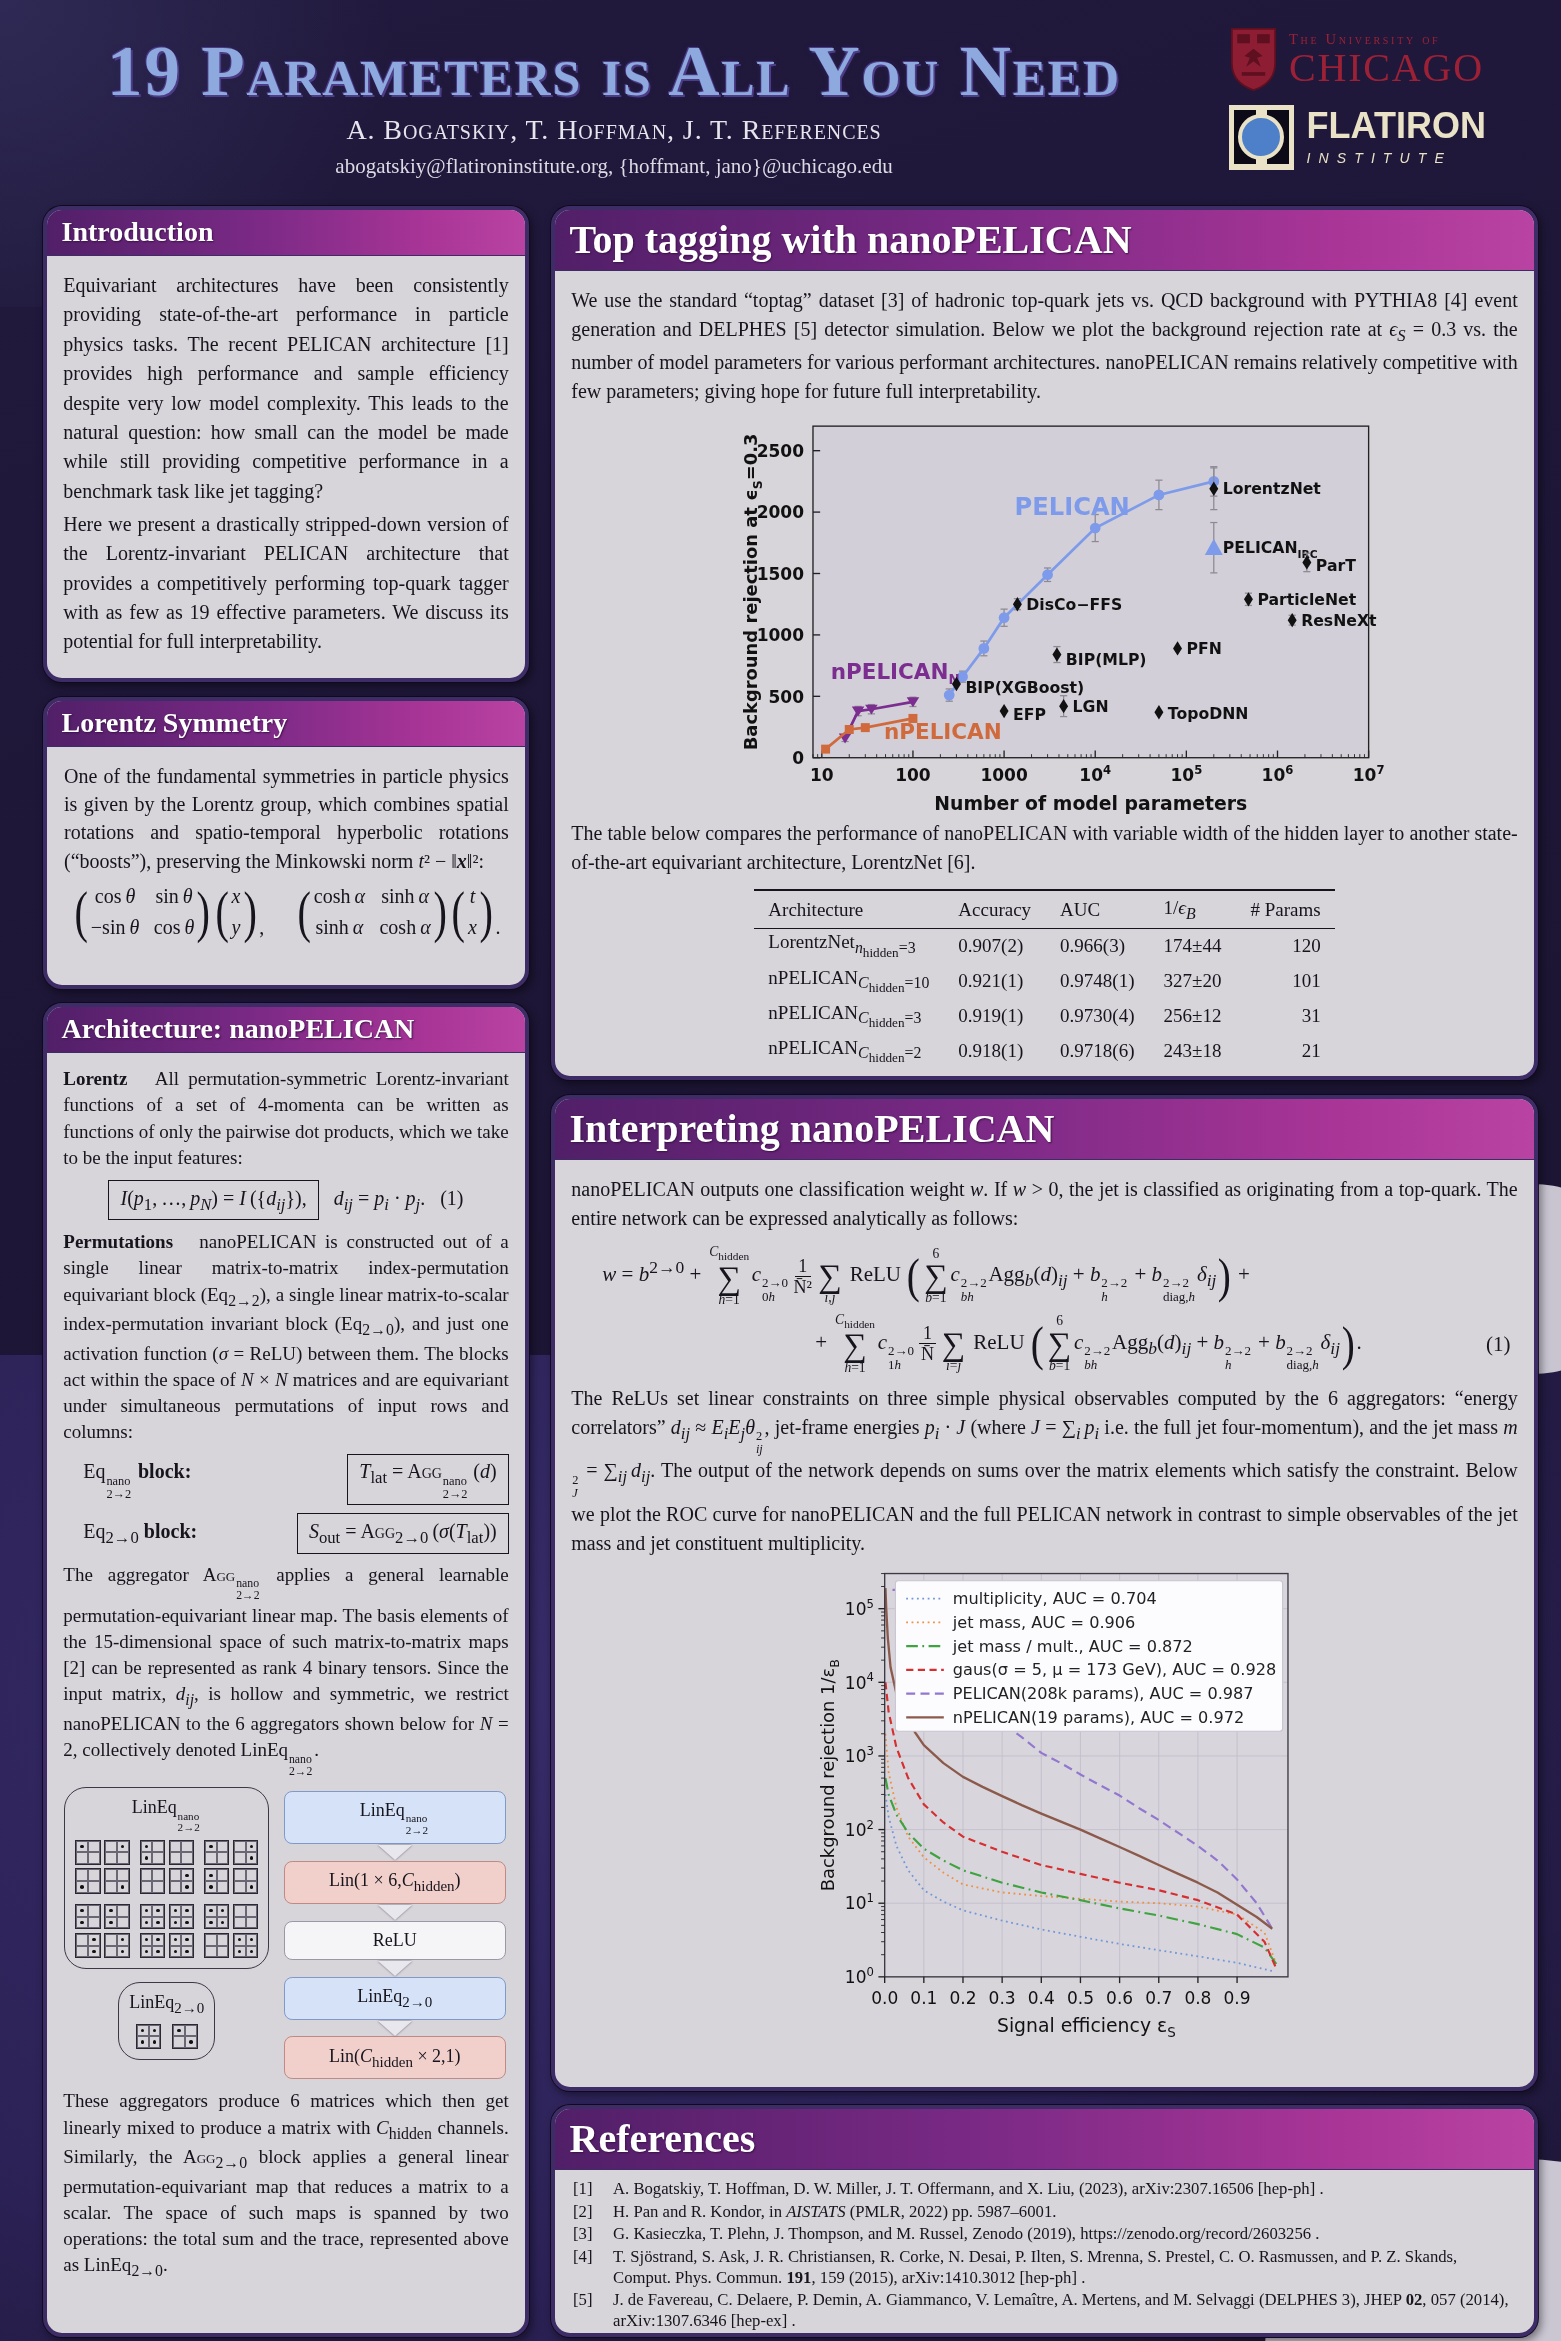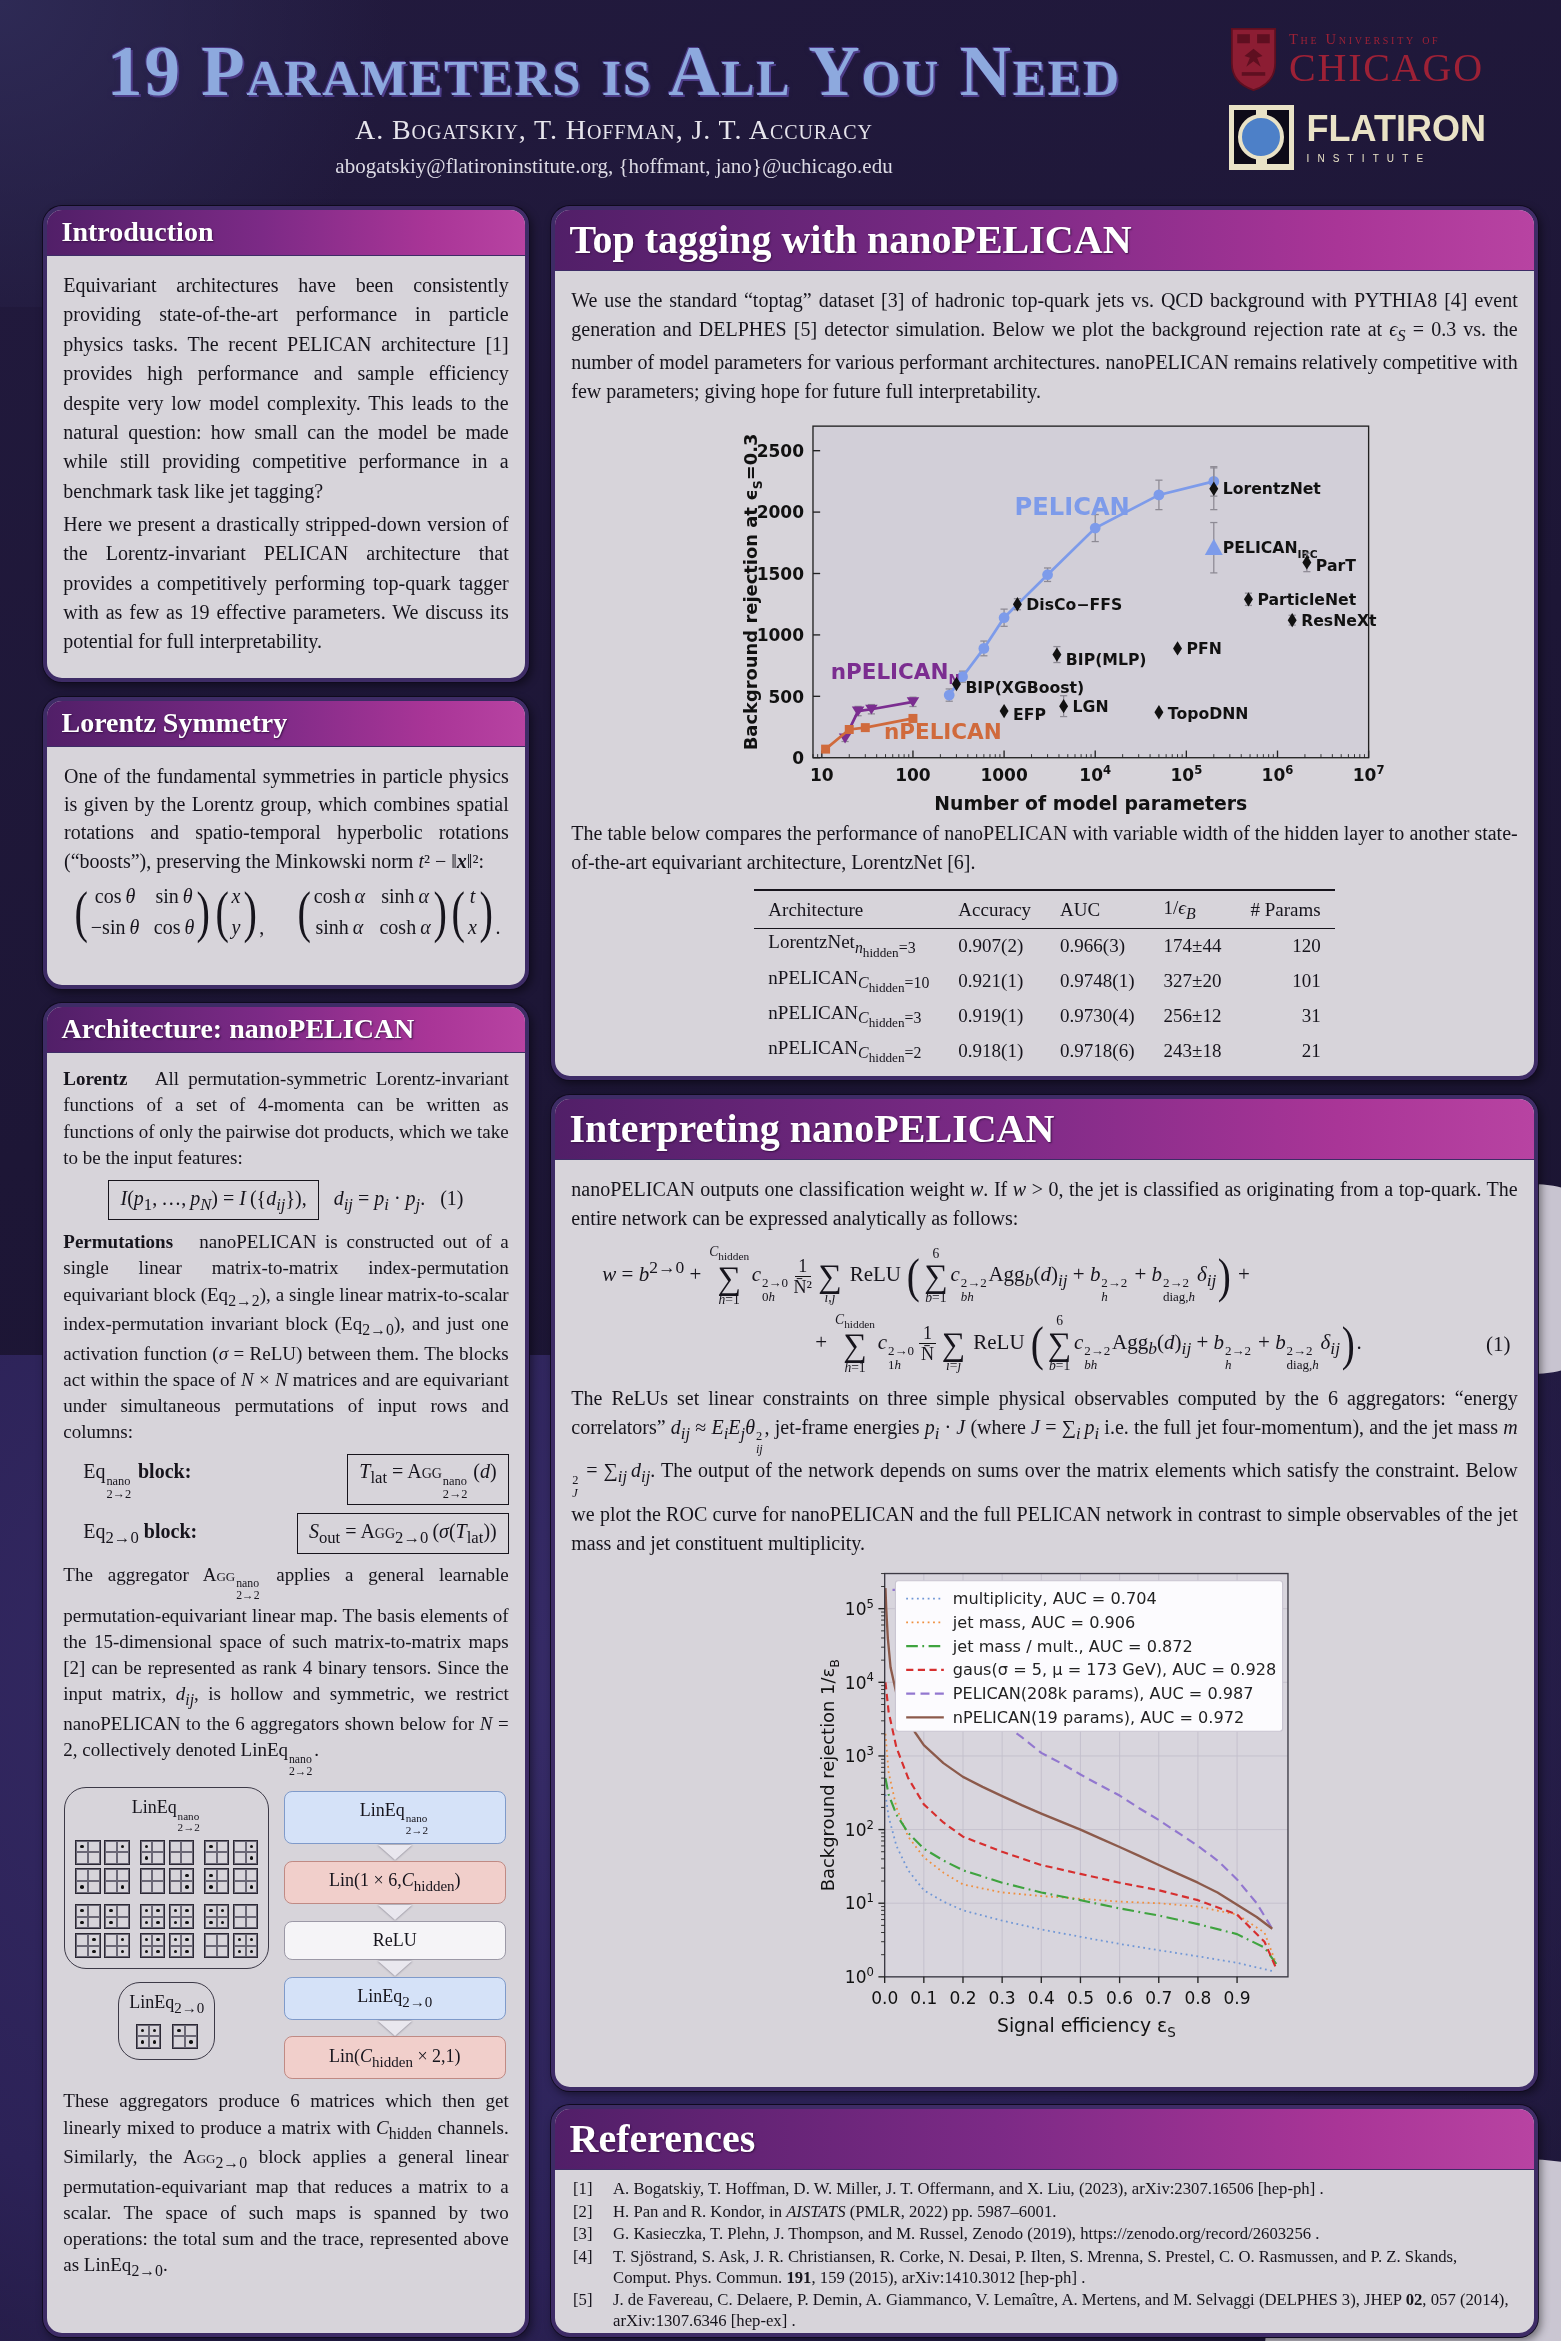--- a/index.html
+++ b/index.html
@@ -27,21 +27,21 @@
   .uc{display:flex;align-items:center;gap:11px;}
   .uc-text .l1{font-size:14.5px;letter-spacing:2.7px;color:#9d2136;font-variant:small-caps;}
   .uc-text .l2{font-size:40px;color:#9d2136;letter-spacing:1.8px;line-height:1;}
   .fi{display:flex;align-items:center;gap:12.6px;margin-top:12.6px;}
   .fi-mark{position:relative;width:65px;height:65px;background:#e9e2c6;flex:none;}
   .fi-mark .blk{position:absolute;left:5.4px;top:5.4px;right:5.4px;bottom:5.4px;background:#0d0a17;}
   .fi-mark .slit{position:absolute;left:50%;top:5.4px;bottom:5.4px;width:11px;margin-left:-5.4px;background:#e9e2c6;}
   .fi-mark .ball{position:absolute;left:50%;top:50%;width:38px;height:38px;margin:-23.5px 0 0 -23.5px;
                  background:#4d80c8;border:4.5px solid #e9e2c6;border-radius:50%;}
   .fi-text .l1{font-size:36px;font-weight:bold;color:#e9e2c6;font-family:"Liberation Sans",sans-serif;line-height:1;}
-  .fi-text .l2{font-size:10px;letter-spacing:8.1px;color:#e9e2c6;font-family:"Liberation Sans",sans-serif;margin-top:6px;}
+  .fi-text .l2{font-size:14px;letter-spacing:8.1px;color:#e9e2c6;font-family:"Liberation Sans",sans-serif;margin-top:6px;font-style:italic;}
 
   
   .col-left{position:absolute;left:43px;top:206px;width:486px;}
   .col-right{position:absolute;left:551px;top:206px;width:987px;}
   .section{border:4.5px solid #3e2c66;border-radius:19px;background:#d7d4da;overflow:hidden;
            box-shadow:0 0 0 0.9px #0f0b1e, 2.7px 3.6px 9px rgba(0,0,0,.45);}
   .section + .section{margin-top:14.5px;}
   .sec-head{background:linear-gradient(90deg,#511f68 0%,#7c2a86 45%,#a93597 80%,#b843a2 100%);
             color:#fff;font-weight:bold;padding:6.3px 14.5px 7.2px 14.5px;font-size:28px;
             text-shadow:0.9px 0.9px 1.8px #3a1246;border-bottom:1.8px solid #3e2c66;}
@@ -118,21 +118,21 @@
 <body>
 
 <div class="poster">
   <div class="bg-glow"></div>
   <div class="bg-swoosh"></div>
   <div class="bg-blob1"></div>
   <div class="bg-blob2"></div>
 
   <div class="header">
     <div class="title">19 Parameters is All You Need</div>
-    <div class="authors">A. Bogatskiy, T. Hoffman, J. T. Accuracy</div>
+    <div class="authors">A. Bogatskiy, T. Hoffman, J. T. References</div>
     <div class="emails">abogatskiy@flatironinstitute.org, {hoffmant, jano}@uchicago.edu</div>
     <div class="logos">
       <div class="uc">
         <svg width="49" height="65" viewBox="0 0 54 72">
           <path d="M3 2 h48 v38 q0 22 -24 30 q-24 -8 -24 -30 Z" fill="#8c1d33" stroke="#5e0f20" stroke-width="2"></path>
           <rect x="9" y="8" width="14" height="10" fill="#5e0f20"></rect>
           <rect x="31" y="8" width="14" height="10" fill="#5e0f20"></rect>
           <path d="M27 24 l10 8 -6 2 4 10 -8 -6 -8 6 4 -10 -6 -2 Z" fill="#5e0f20"></path>
           <path d="M14 50 h26 v4 h-26 Z" fill="#5e0f20"></path>
         </svg>

